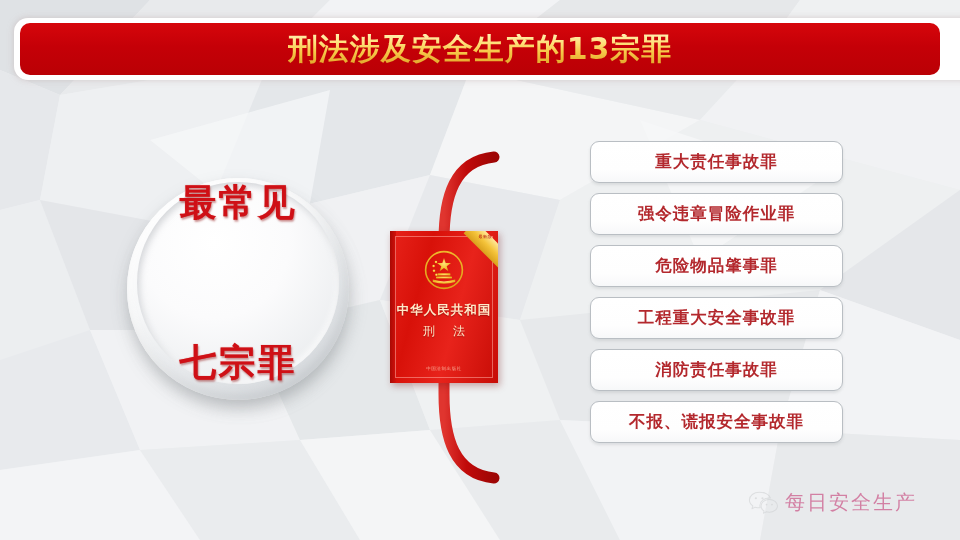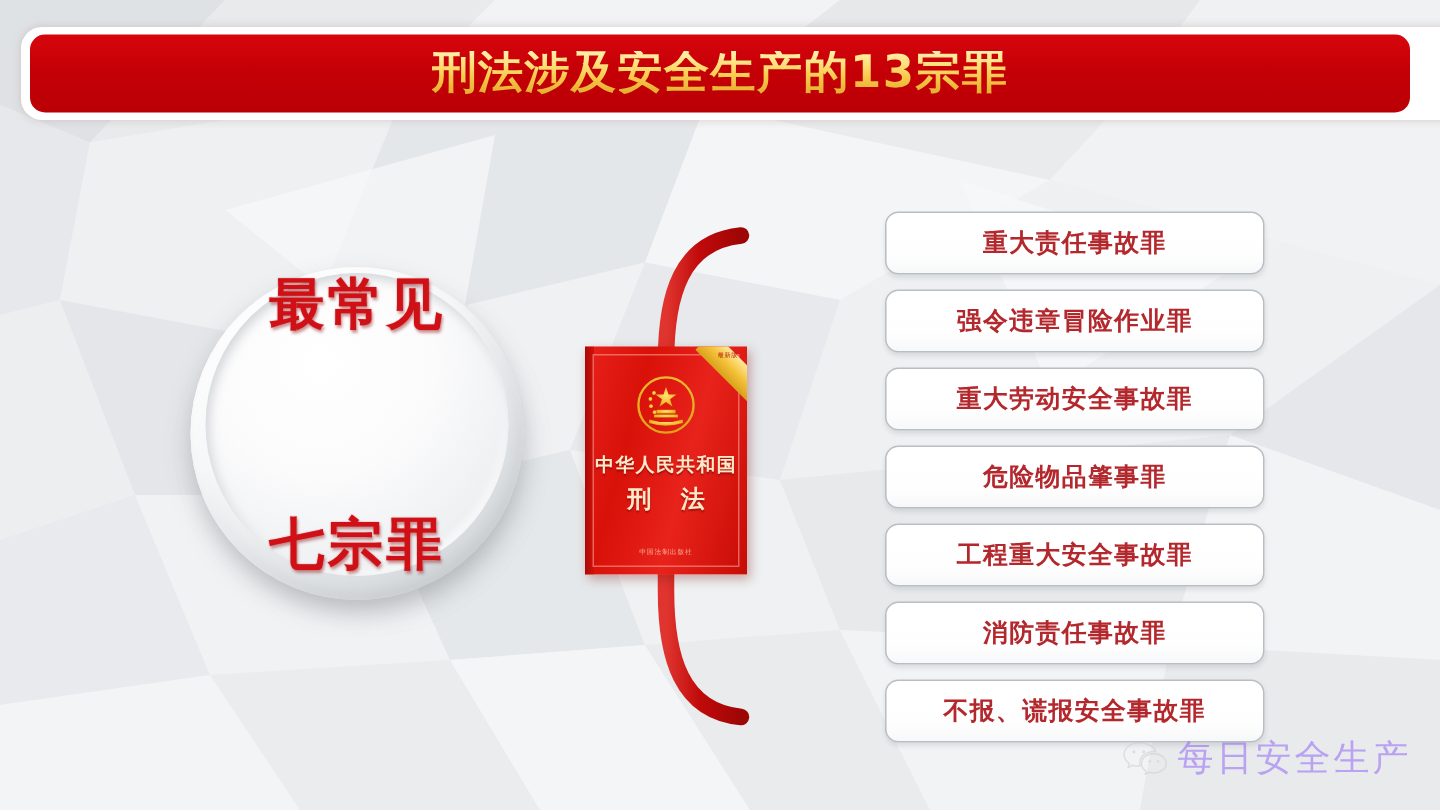--- a/index.html
+++ b/index.html
@@ -196,22 +196,22 @@
     line-height: 1.1;
     text-shadow: 0 1px 1px rgba(120,10,10,0.6);
   }
   .book-title2 {
     position: absolute;
     left: 0;
     right: 0;
     top: 92px;
     text-align: center;
     color: #ffe9c8;
-    font-size: 16px;
-    font-weight: bold;
+    font-size: 12px;
+    font-weight: normal;
     letter-spacing: 7px;
     text-indent: 7px;
     text-shadow: 0 1px 1px rgba(120,10,10,0.6);
   }
   .book-pub {
     position: absolute;
     left: 0;
     right: 0;
     bottom: 12px;
     text-align: center;
@@ -255,22 +255,22 @@
     left: 748px;
     top: 489px;
     display: flex;
     align-items: center;
     gap: 7px;
     z-index: 9;
     opacity: 0.5;
   }
   .wm-icon { width: 30px; height: 25px; display: block; }
   .wm-text {
-    font-size: 24px;
-    color: #8b5cf6;
+    font-size: 20px;
+    color: #be185d;
     letter-spacing: 2px;
     font-weight: normal;
     white-space: nowrap;
   }
 </style>
 </head>
 <body>
 
 <div class="slide">
 
@@ -367,23 +367,20 @@
   </div>
 
   <div class="crime-list">
     <div class="crime-item">
       <span class="crime-text">重大责任事故罪</span>
     </div>
     <div class="crime-item">
       <span class="crime-text">强令违章冒险作业罪</span>
     </div>
     <div class="crime-item">
-      <span class="crime-text">重大劳动安全事故罪</span>
-    </div>
-    <div class="crime-item">
       <span class="crime-text">危险物品肇事罪</span>
     </div>
     <div class="crime-item">
       <span class="crime-text">工程重大安全事故罪</span>
     </div>
     <div class="crime-item">
       <span class="crime-text">消防责任事故罪</span>
     </div>
     <div class="crime-item">
       <span class="crime-text">不报、谎报安全事故罪</span>

